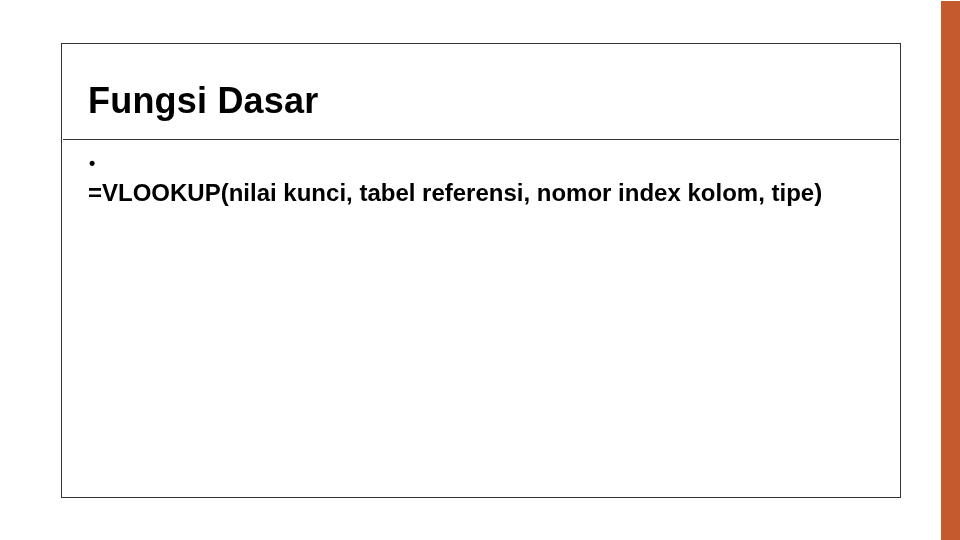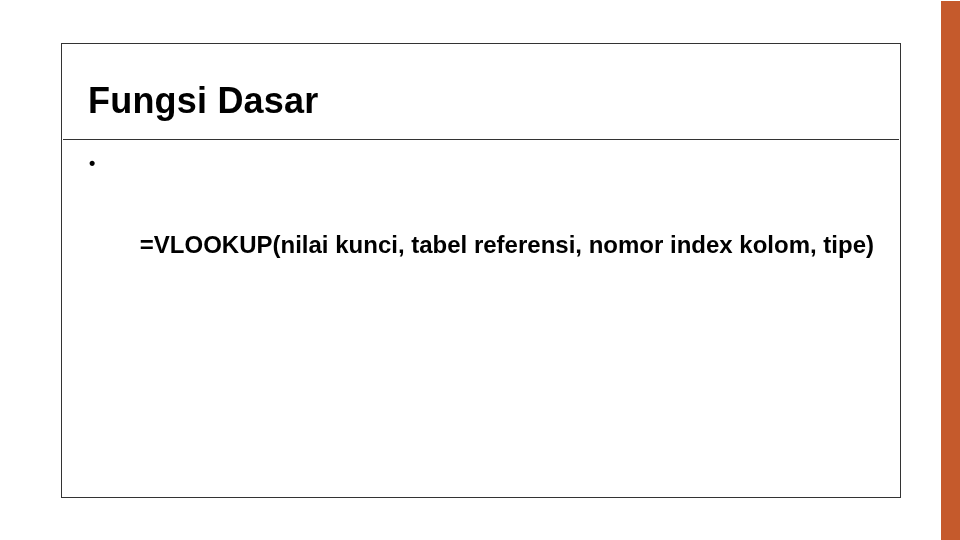--- a/index.html
+++ b/index.html
@@ -46,26 +46,24 @@
     font-weight: 700;
     color: #000;
   }
   .bullet {
     font-size: 18px;
     line-height: 1;
     position: relative;
     top: -2px;
   }
   .formula {
-    margin-top: 52px;
     font-size: 24px;
     font-weight: 700;
     color: #000;
     line-height: 1.3;
-    text-align: right;
   }
 </style>
 </head>
 <body>
 
 <div class="accent-bar"></div>
 
 <div class="slide-frame">
   <div class="title-block">
     <div class="title">Fungsi Dasar</div>

